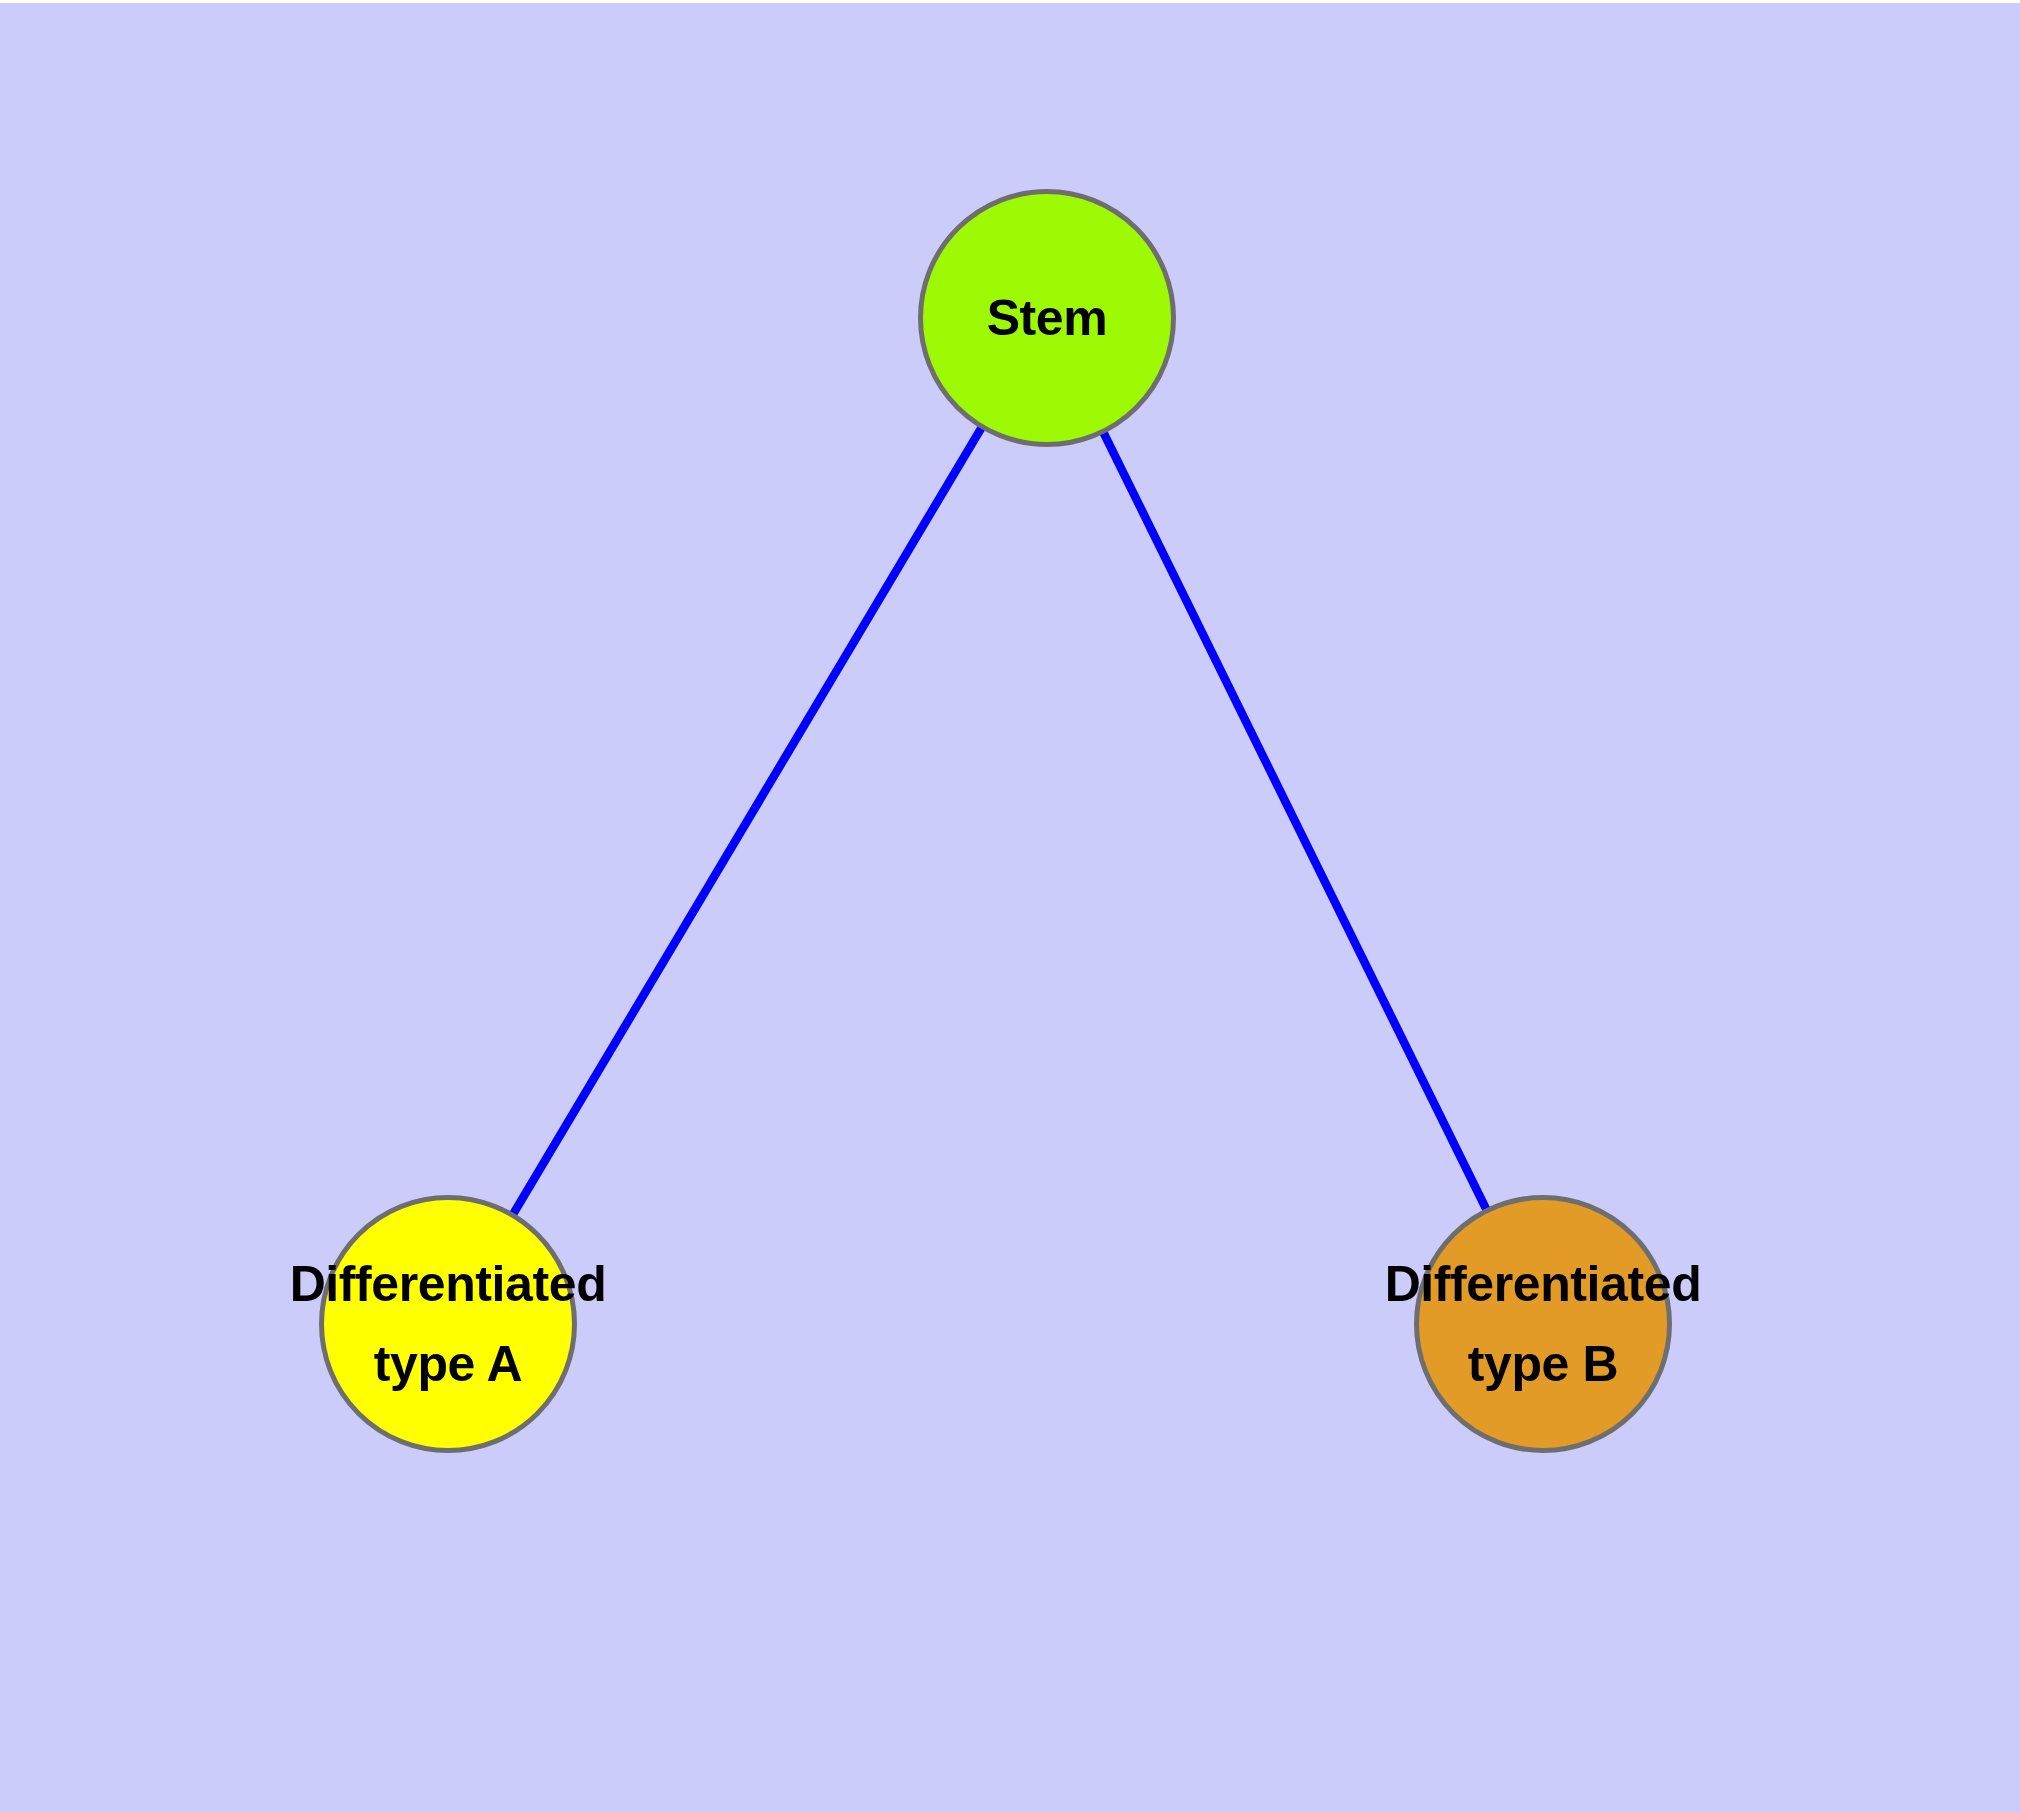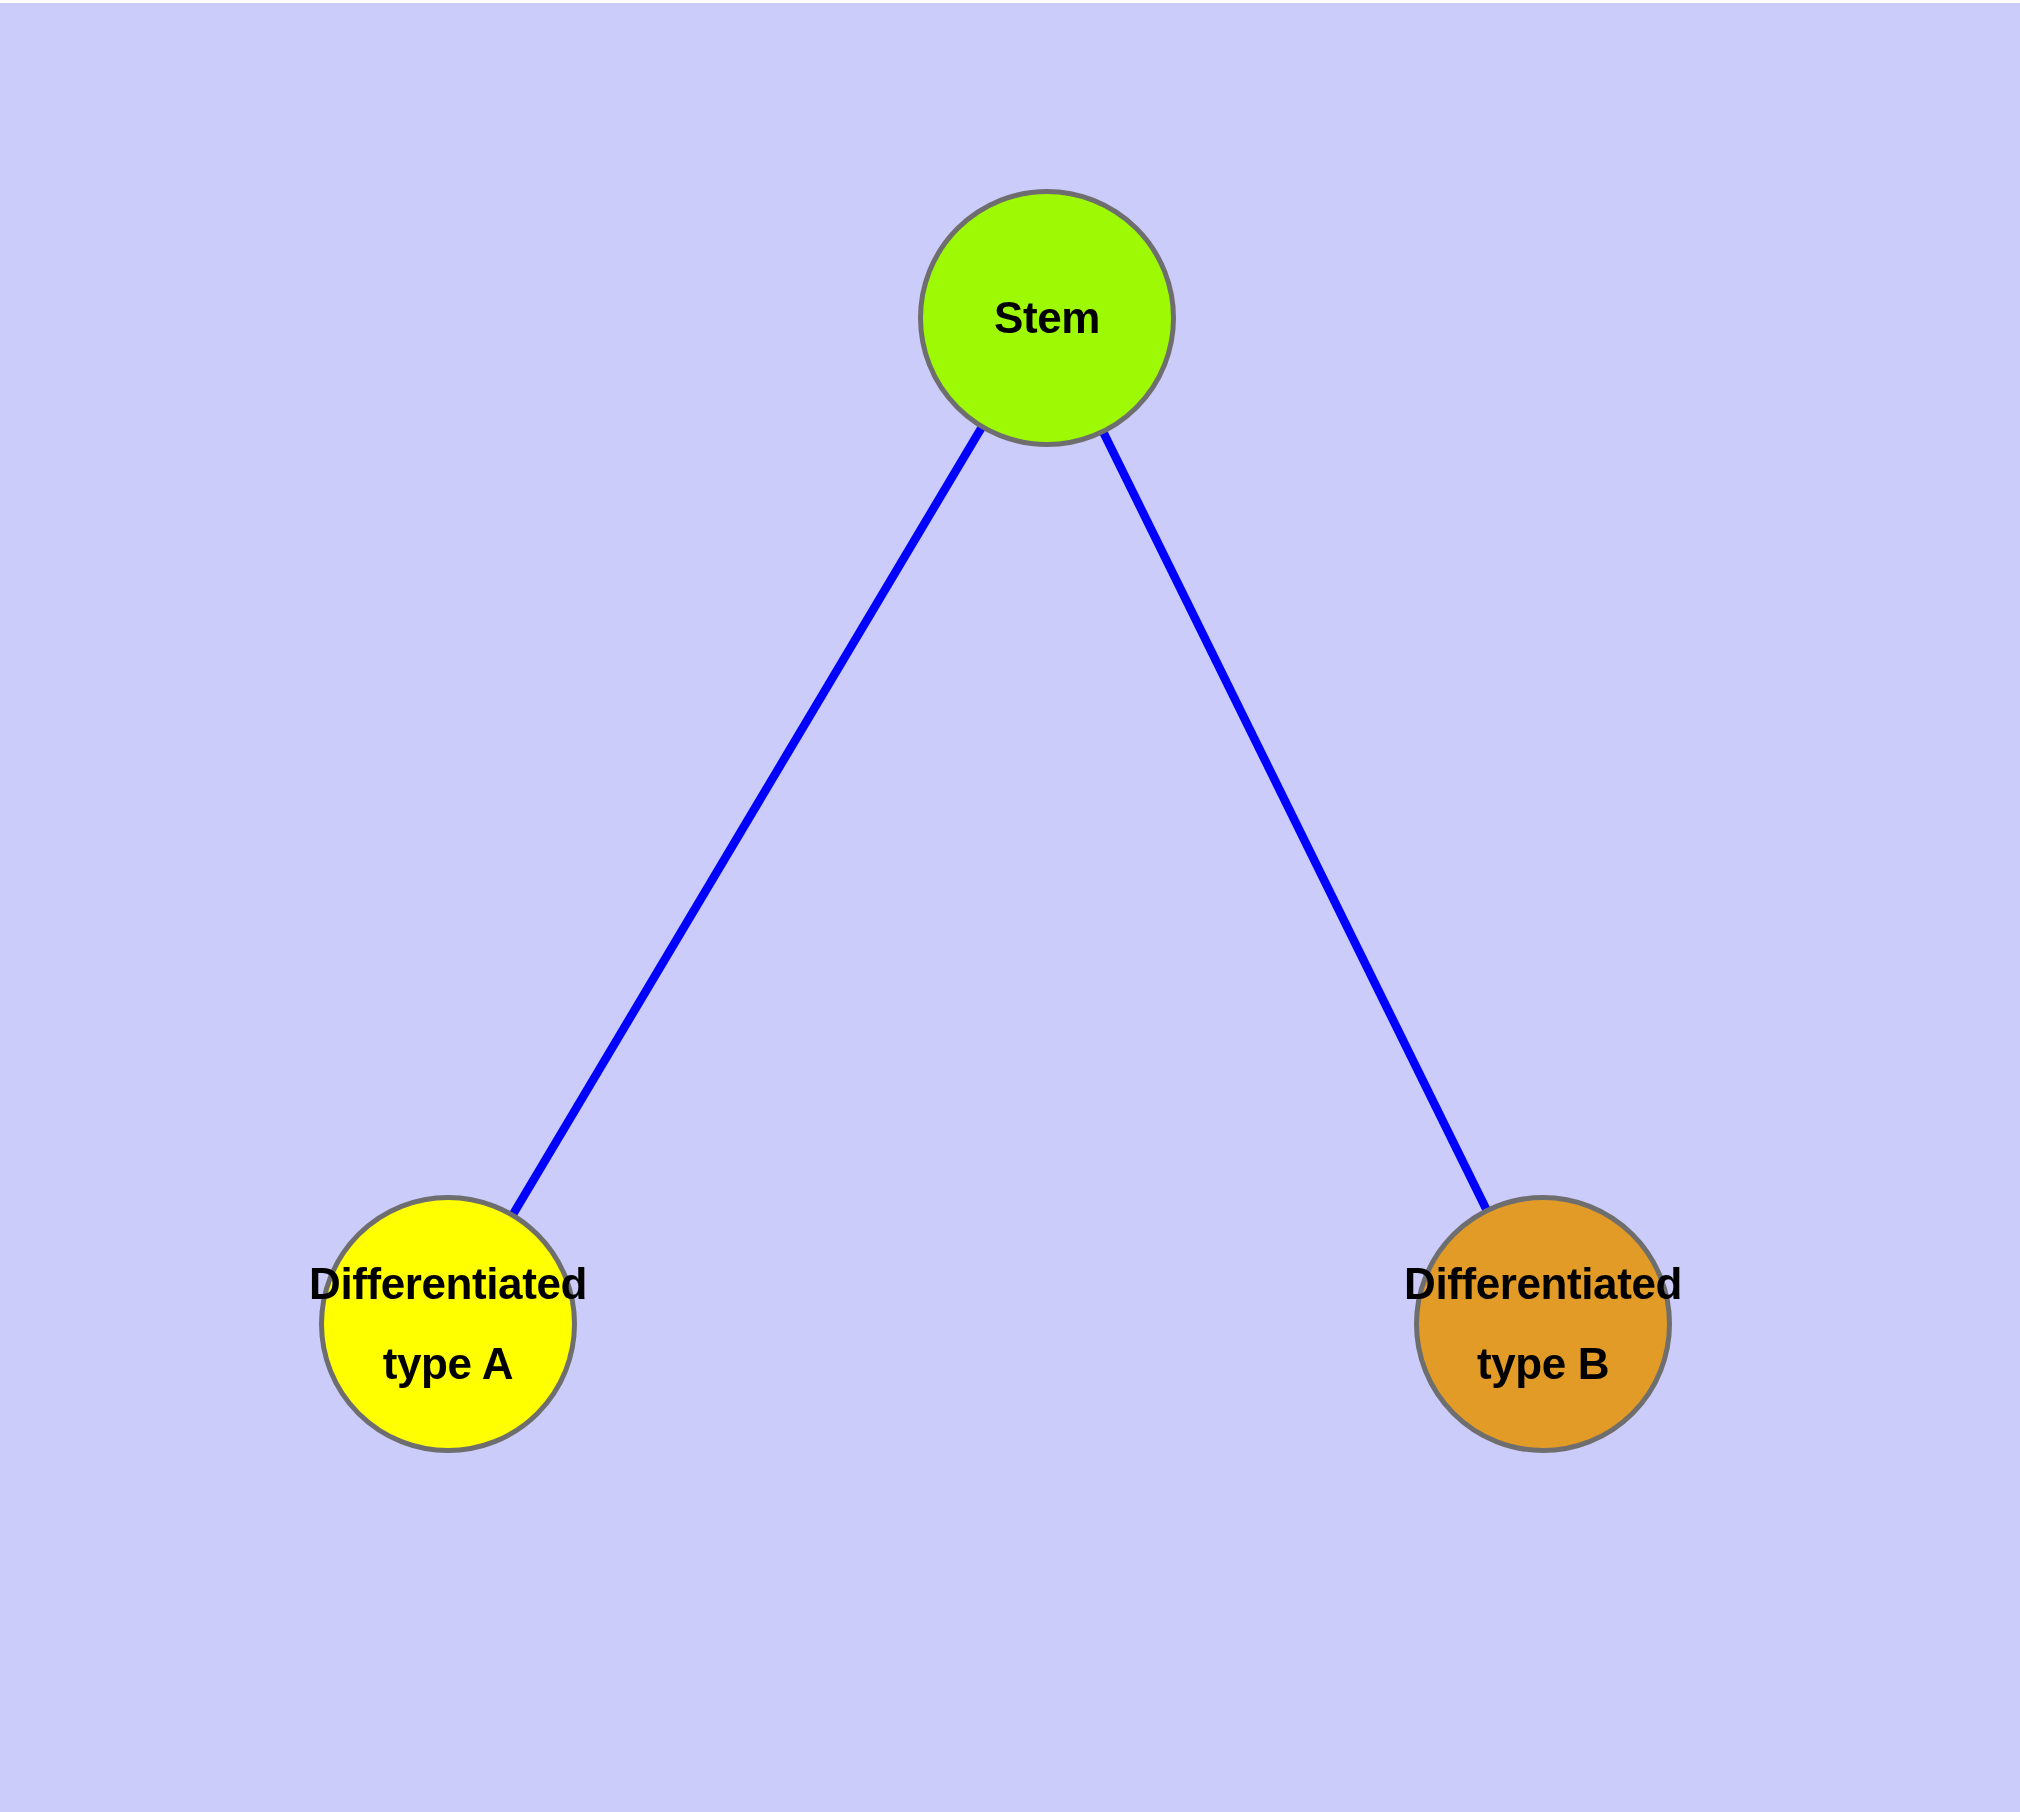--- a/index.html
+++ b/index.html
@@ -47,21 +47,21 @@
     position: absolute;
     box-sizing: border-box;
     border-radius: 50%;
     border: 5.1px solid #6e6e6e;
   }
   .node-label {
     position: absolute;
     text-align: center;
     font-family: "Liberation Sans", sans-serif;
     font-weight: bold;
-    font-size: 44px;
+    font-size: 50px;
     line-height: 80px;
     color: #000000;
     white-space: pre-line;
     letter-spacing: -0.4px;
     pointer-events: none;
   }
 </style>
 </head>
 <body>
 

